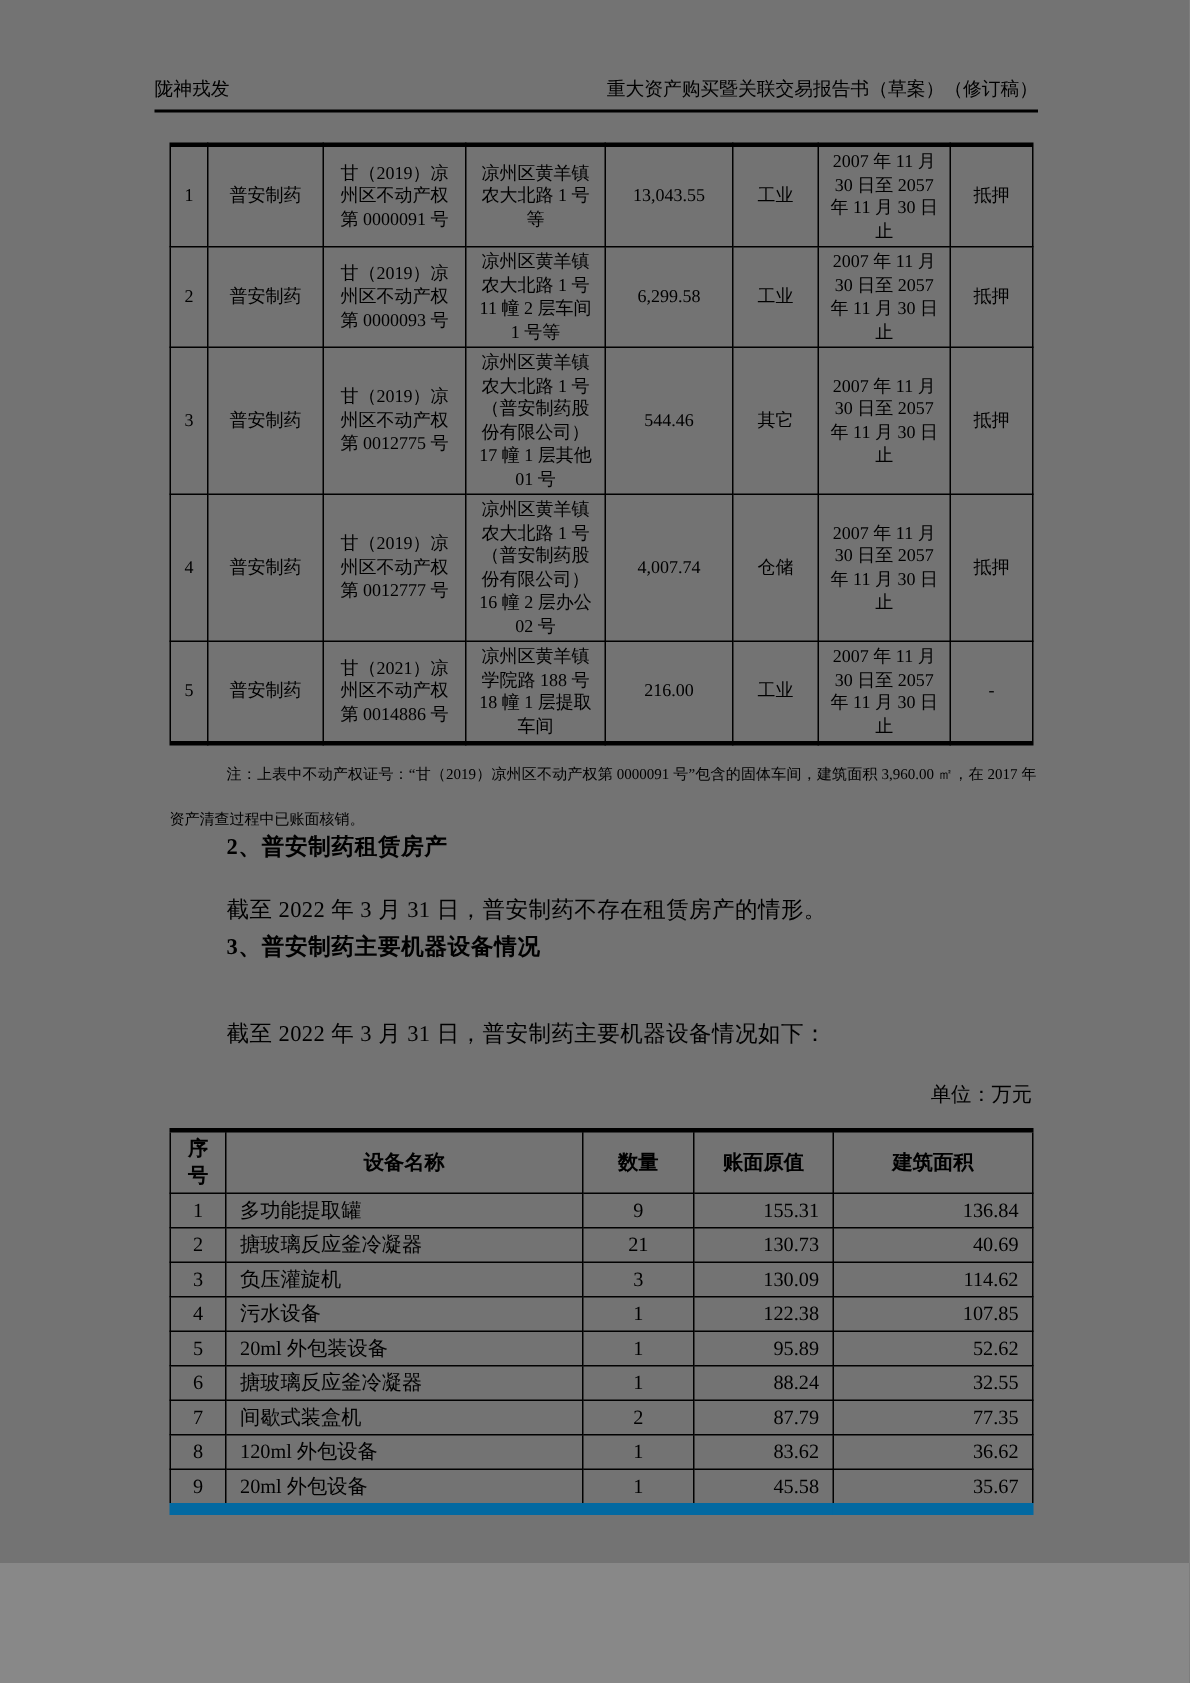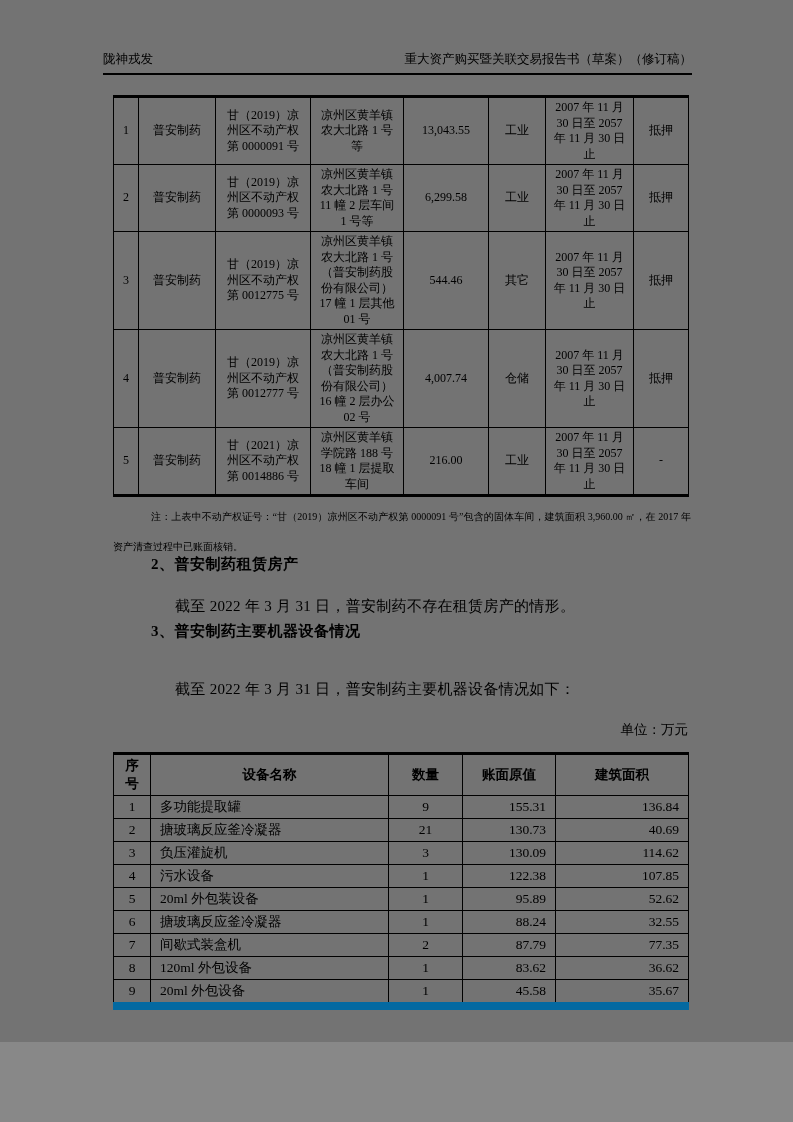--- a/index.html
+++ b/index.html
@@ -42,21 +42,21 @@
     margin-top:12px;
   }
   
   .sec-heading {
     position:absolute; left:151px;
     font-size:15px; font-weight:bold;
     letter-spacing:0.5px;
   }
   .sec-para {
     position:absolute; left:151px;
-    font-size:15px; letter-spacing:0.3px;margin-left:24px;
+    font-size:15px; letter-spacing:0.3px;
   }
   .h2 { top:555px; }
   .p2 { top:597px; }
   .h3 { top:622px; }
   .p3 { top:680px; }
   .unit-label {
     position:absolute; top:721px; right:105px;
     font-size:13.5px;
   }
   

